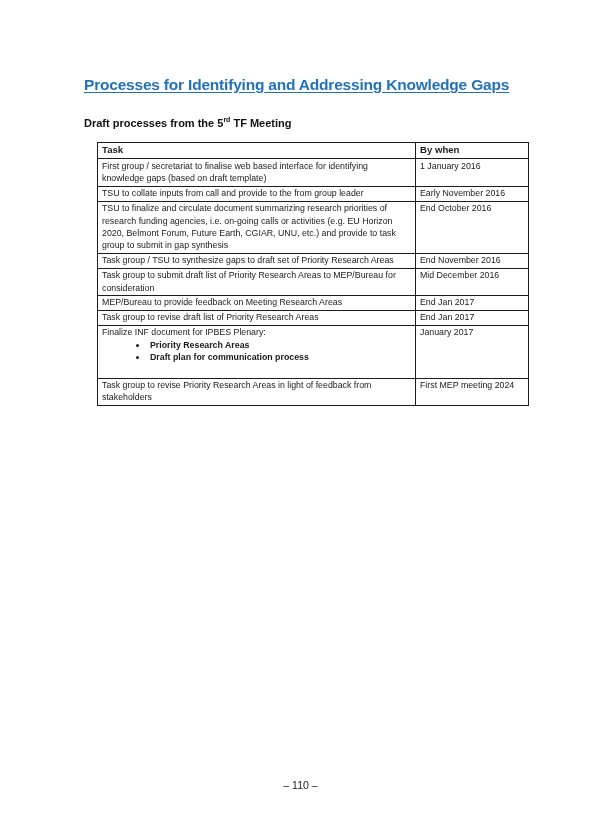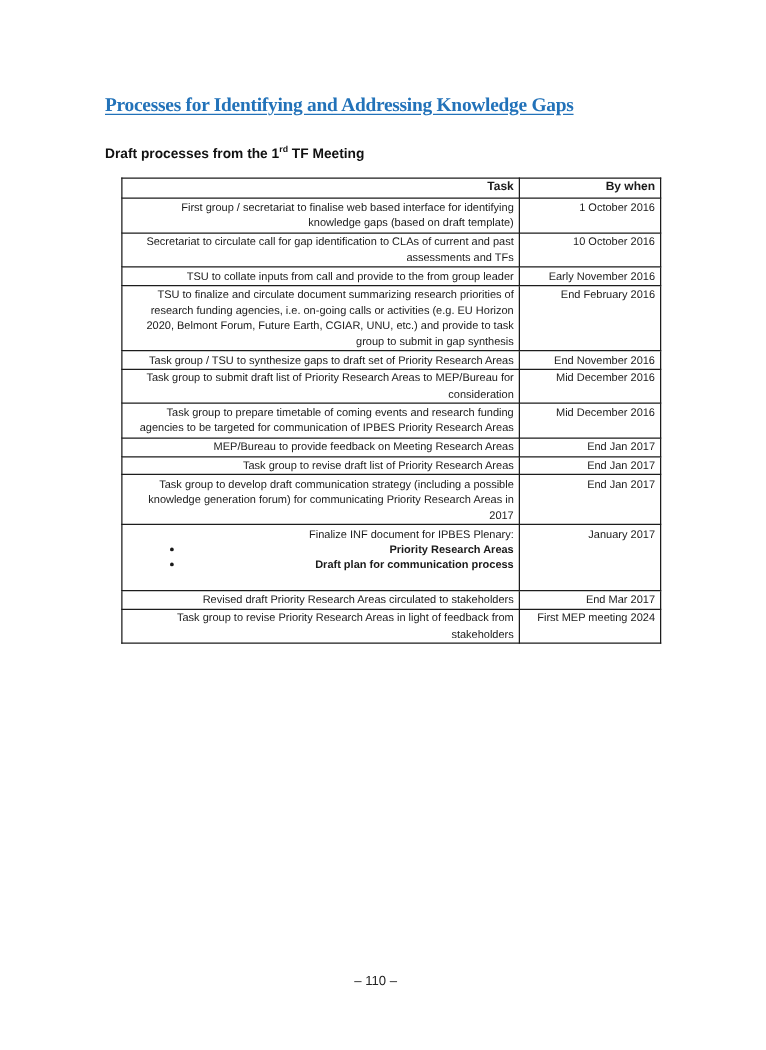--- a/index.html
+++ b/index.html
@@ -20,21 +20,20 @@
   .doc-title {
     position: absolute;
     left: 84px;
     top: 76px;
     margin: 0;
     font-size: 15.5px;
     font-weight: bold;
     letter-spacing: -0.2px;
     text-decoration: underline;
     text-underline-offset: 2px;
-    font-family: Liberation Serif, serif;
   }
   .doc-subtitle {
     position: absolute;
     left: 84px;
     top: 117px;
     margin: 0;
     font-size: 11px;
     font-weight: bold;
     color: #111111;
   }
@@ -54,21 +53,21 @@
     line-height: 12.4px;
     color: #1a1a1a;
   }
   table.task-table col.col-task  { width: 318px; }
   table.task-table col.col-when  { width: 113px; }
   table.task-table th,
   table.task-table td {
     border: 1px solid #1c1c1c;
     padding: 0.5px 4px 1px 4px;
     vertical-align: top;
-    text-align: right;
+    text-align: left;
     word-wrap: break-word;
   }
   table.task-table th {
     font-size: 9.6px;
     font-weight: bold;
     padding: 1px 4px 2px 4px;
   }
   table.task-table tr.tall td {
     padding-bottom: 14px;
   }
@@ -91,84 +90,68 @@
     color: #222222;
   }
 </style>
 </head>
 <body>
 
 <div class="sheet">
 
   <h1 class="doc-title" style="color: rgb(34, 114, 185); text-decoration-color: rgb(34, 114, 185);">Processes for Identifying and Addressing Knowledge Gaps</h1>
 
-  <p class="doc-subtitle"><span>Draft processes from the 1</span><sup>rd</sup><span> TF Meeting</span></p>
+  <p class="doc-subtitle"><span>Draft processes from the 5</span><sup>rd</sup><span> TF Meeting</span></p>
 
   <table class="task-table">
     <colgroup>
       <col class="col-task">
       <col class="col-when">
     </colgroup>
     <thead>
       <tr>
         <th>Task</th>
         <th>By when</th>
       </tr>
     </thead>
     <tbody>
         <tr>
           <td>First group / secretariat to finalise web based interface for identifying knowledge gaps (based on draft template)</td>
-          <td>1 October 2016</td>
-        </tr>
-        <tr>
-          <td>Secretariat to circulate call for gap identification to CLAs of current and past assessments and TFs</td>
-          <td>10 October 2016</td>
+          <td>1 January 2016</td>
         </tr>
         <tr>
           <td>TSU to collate inputs from call and provide to the from group leader</td>
           <td>Early November 2016</td>
         </tr>
         <tr>
           <td>TSU to finalize and circulate document summarizing research priorities of research funding agencies, i.e. on-going calls or activities (e.g. EU Horizon 2020, Belmont Forum, Future Earth, CGIAR, UNU, etc.) and provide to task group to submit in gap synthesis</td>
-          <td>End February 2016</td>
+          <td>End October 2016</td>
         </tr>
         <tr>
           <td>Task group / TSU to synthesize gaps to draft set of Priority Research Areas</td>
           <td>End November 2016</td>
         </tr>
         <tr>
           <td>Task group to submit draft list of Priority Research Areas to MEP/Bureau for consideration</td>
           <td>Mid December 2016</td>
         </tr>
         <tr>
-          <td>Task group to prepare timetable of coming events and research funding agencies to be targeted for communication of IPBES Priority Research Areas</td>
-          <td>Mid December 2016</td>
-        </tr>
-        <tr>
           <td>MEP/Bureau to provide feedback on Meeting Research Areas</td>
           <td>End Jan 2017</td>
         </tr>
         <tr>
           <td>Task group to revise draft list of Priority Research Areas</td>
-          <td>End Jan 2017</td>
-        </tr>
-        <tr>
-          <td>Task group to develop draft communication strategy (including a possible knowledge generation forum)  for communicating Priority Research Areas in 2017</td>
           <td>End Jan 2017</td>
         </tr>
         <tr class="tall">
           <td>Finalize INF document for IPBES Plenary:<ul class="bullet-list">
               <li>Priority Research Areas</li>
               <li>Draft plan for communication process</li>
             </ul></td>
           <td>January 2017</td>
-        </tr>
-        <tr>
-          <td>Revised draft Priority Research Areas circulated to stakeholders</td>
-          <td>End Mar 2017</td>
         </tr>
         <tr>
           <td>Task group to revise Priority Research Areas in light of feedback from stakeholders</td>
           <td>First MEP meeting 2024</td>
         </tr>
       </tbody>
   </table>
 
   <div class="page-footer">– 110 –</div>
 

